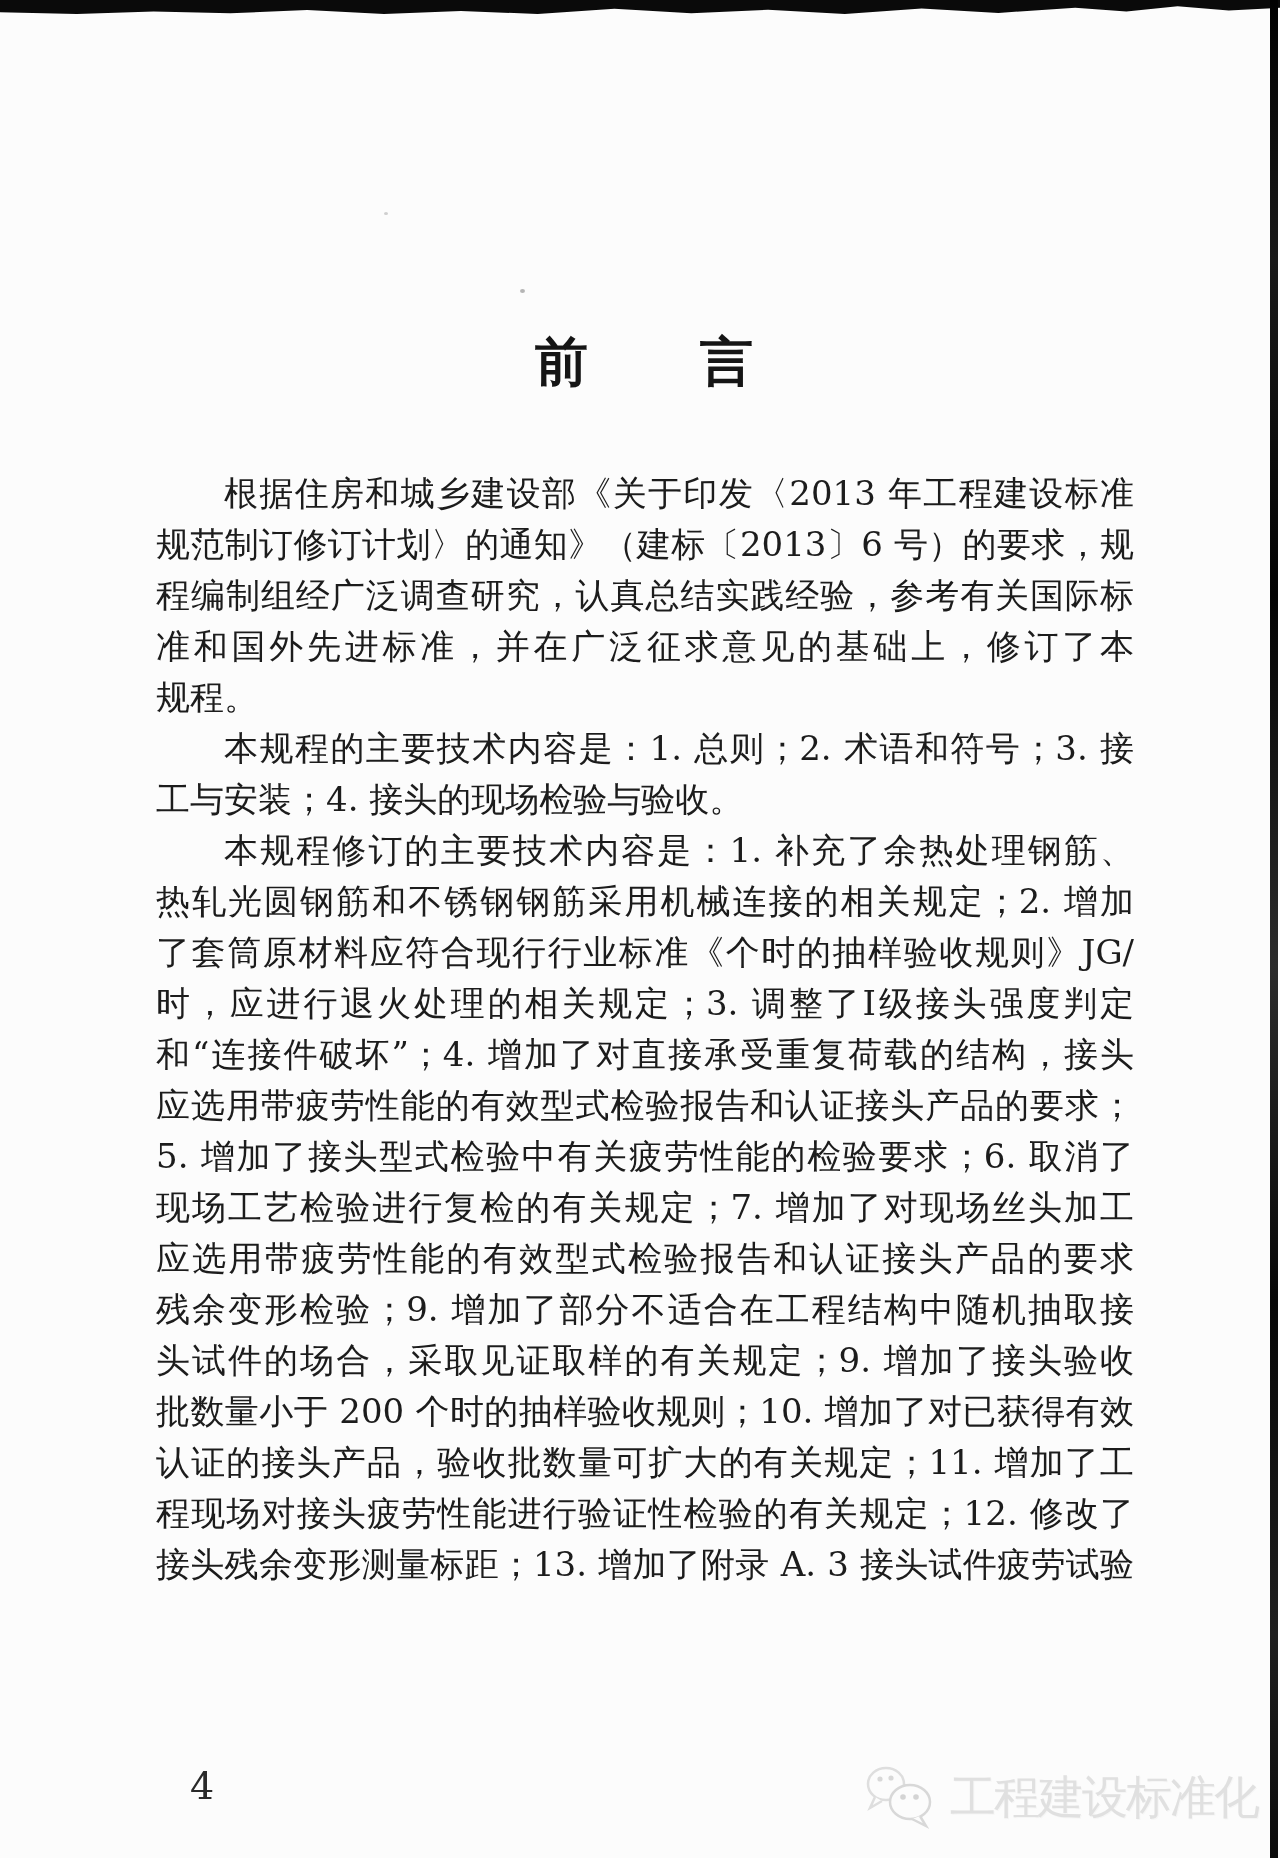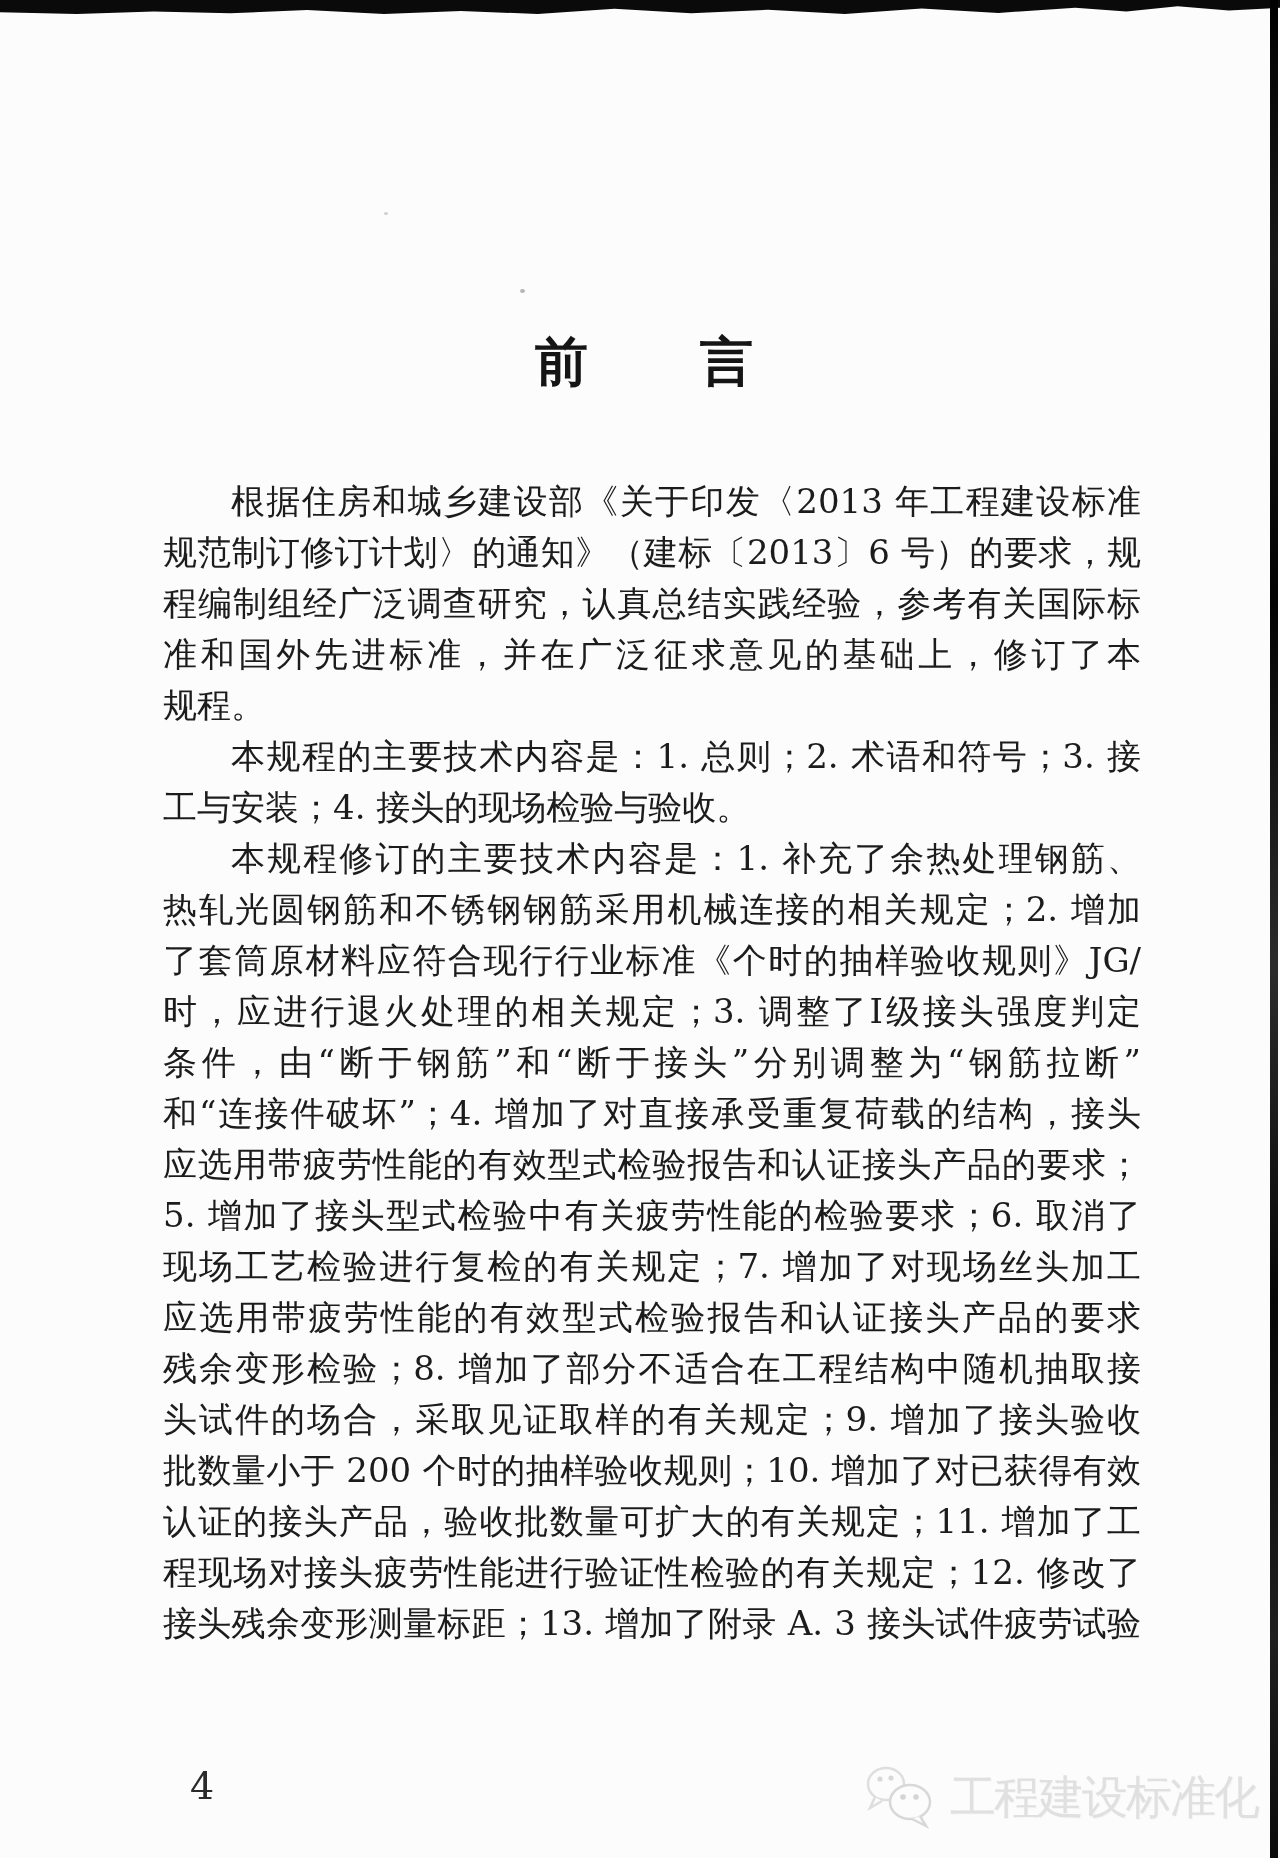--- a/index.html
+++ b/index.html
@@ -24,22 +24,22 @@
   .speck-1{left:520px;top:289px;width:5px;height:4px;}
   .speck-2{left:384px;top:212px;width:4px;height:3px;background:#cfcfcf;}
   
   .doc-title{
     position:absolute;top:330px;left:155px;width:978px;
     display:flex;justify-content:center;gap:112px;
     font-size:53px;font-weight:bold;line-height:62px;color:#151515;
   }
   
   .text-block{
-    position:absolute;top:468px;left:163px;width:978px;
-    font-size:34px;color:#1c1c1c;margin-top:8px;
+    position:absolute;top:468px;left:156px;width:978px;
+    font-size:34px;color:#1c1c1c;
   }
   .tline{
     height:51px;line-height:51px;overflow:hidden;
     text-align:justify;text-align-last:justify;
   }
   .tline.end{text-align-last:left;}
   .tline.indent{text-indent:2em;}
   
   .page-number{
     position:absolute;left:190px;top:1764px;font-size:38px;color:#2a2a2a;
@@ -79,27 +79,26 @@
     <div class="tline">准和国外先进标准，并在广泛征求意见的基础上，修订了本</div>
     <div class="tline end">规程。</div>
 
     <div class="tline indent">本规程的主要技术内容是：1. 总则；2. 术语和符号；3. 接</div>
     <div class="tline end">工与安装；4. 接头的现场检验与验收。</div>
 
     <div class="tline indent">本规程修订的主要技术内容是：1. 补充了余热处理钢筋、</div>
     <div class="tline">热轧光圆钢筋和不锈钢钢筋采用机械连接的相关规定；2. 增加</div>
     <div class="tline">了套筒原材料应符合现行行业标准《个时的抽样验收规则》JG/</div>
     <div class="tline">时，应进行退火处理的相关规定；3. 调整了Ⅰ级接头强度判定</div>
-    <div class="tline">条件，由“断于钢筋”和“断于接头”分别调整为“钢筋拉断”</div>
     <div class="tline">和“连接件破坏”；4. 增加了对直接承受重复荷载的结构，接头</div>
     <div class="tline">应选用带疲劳性能的有效型式检验报告和认证接头产品的要求；</div>
     <div class="tline">5. 增加了接头型式检验中有关疲劳性能的检验要求；6. 取消了</div>
     <div class="tline">现场工艺检验进行复检的有关规定；7. 增加了对现场丝头加工</div>
     <div class="tline">应选用带疲劳性能的有效型式检验报告和认证接头产品的要求</div>
-    <div class="tline">残余变形检验；8. 增加了部分不适合在工程结构中随机抽取接</div>
+    <div class="tline">残余变形检验；9. 增加了部分不适合在工程结构中随机抽取接</div>
     <div class="tline">头试件的场合，采取见证取样的有关规定；9. 增加了接头验收</div>
     <div class="tline">批数量小于 200 个时的抽样验收规则；10. 增加了对已获得有效</div>
     <div class="tline">认证的接头产品，验收批数量可扩大的有关规定；11. 增加了工</div>
     <div class="tline">程现场对接头疲劳性能进行验证性检验的有关规定；12. 修改了</div>
     <div class="tline">接头残余变形测量标距；13. 增加了附录 A. 3 接头试件疲劳试验</div>
   </div>
 
   <div class="page-number">4</div>
 
   <div class="watermark">

